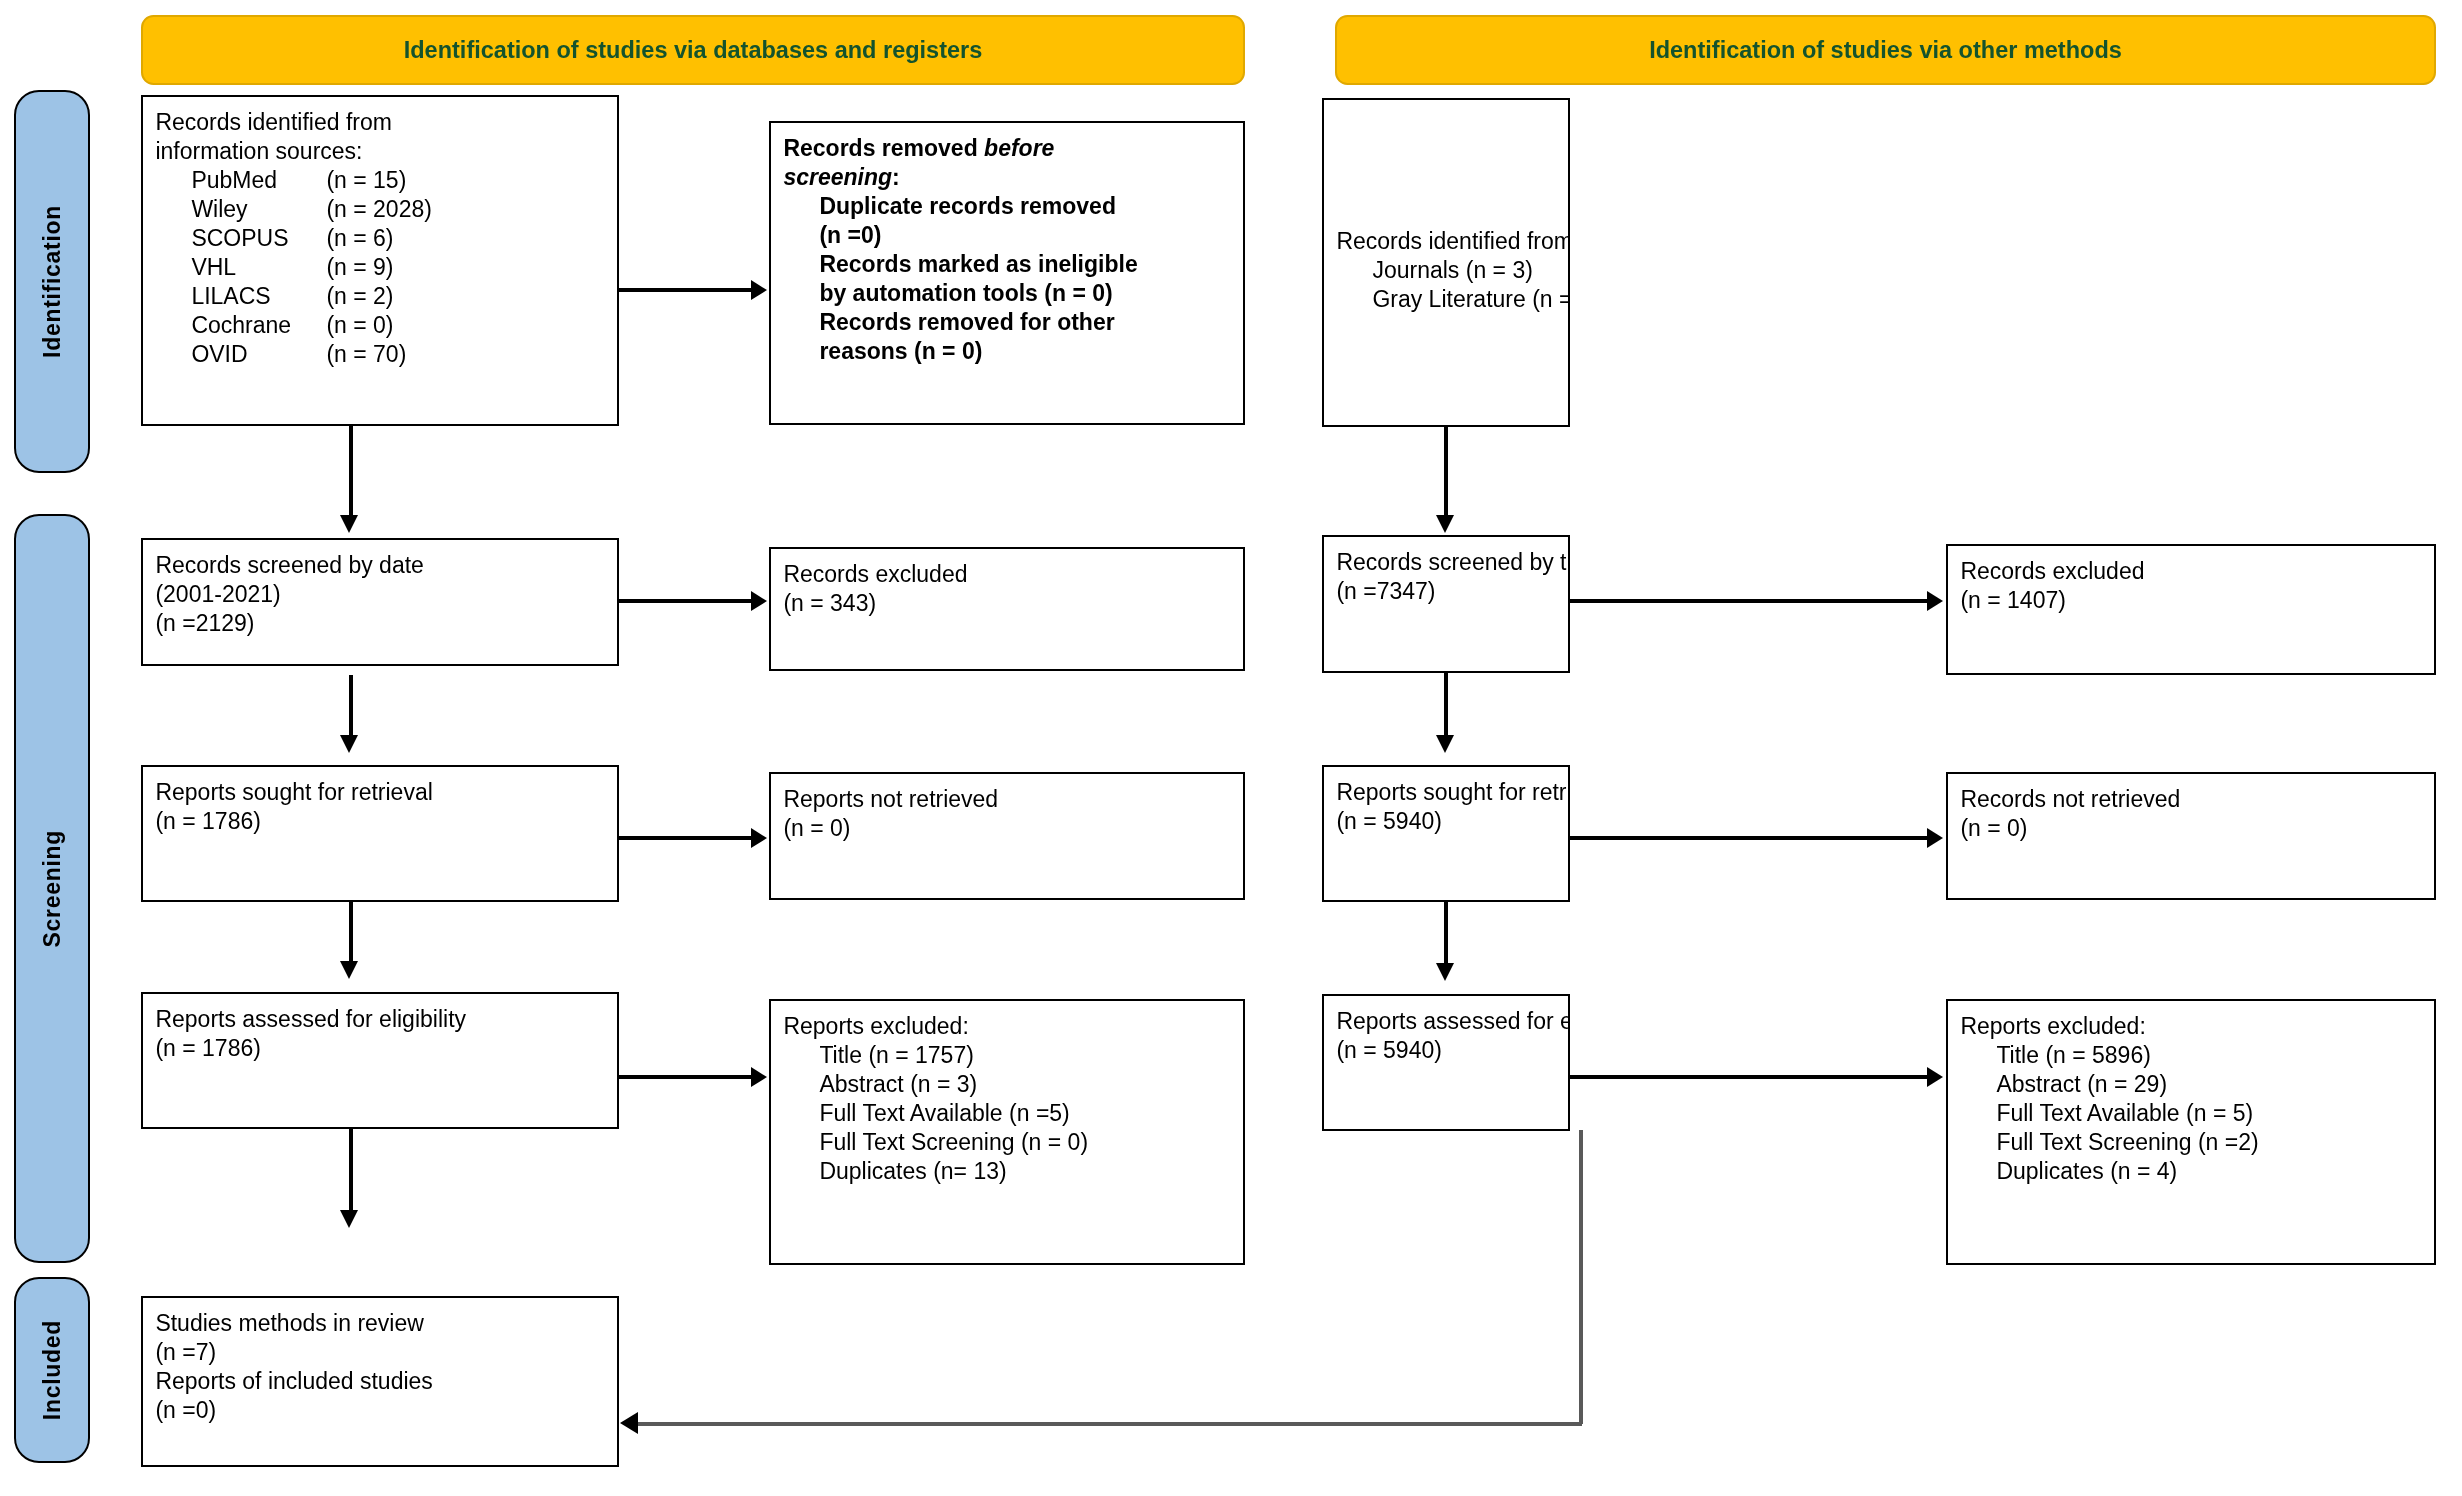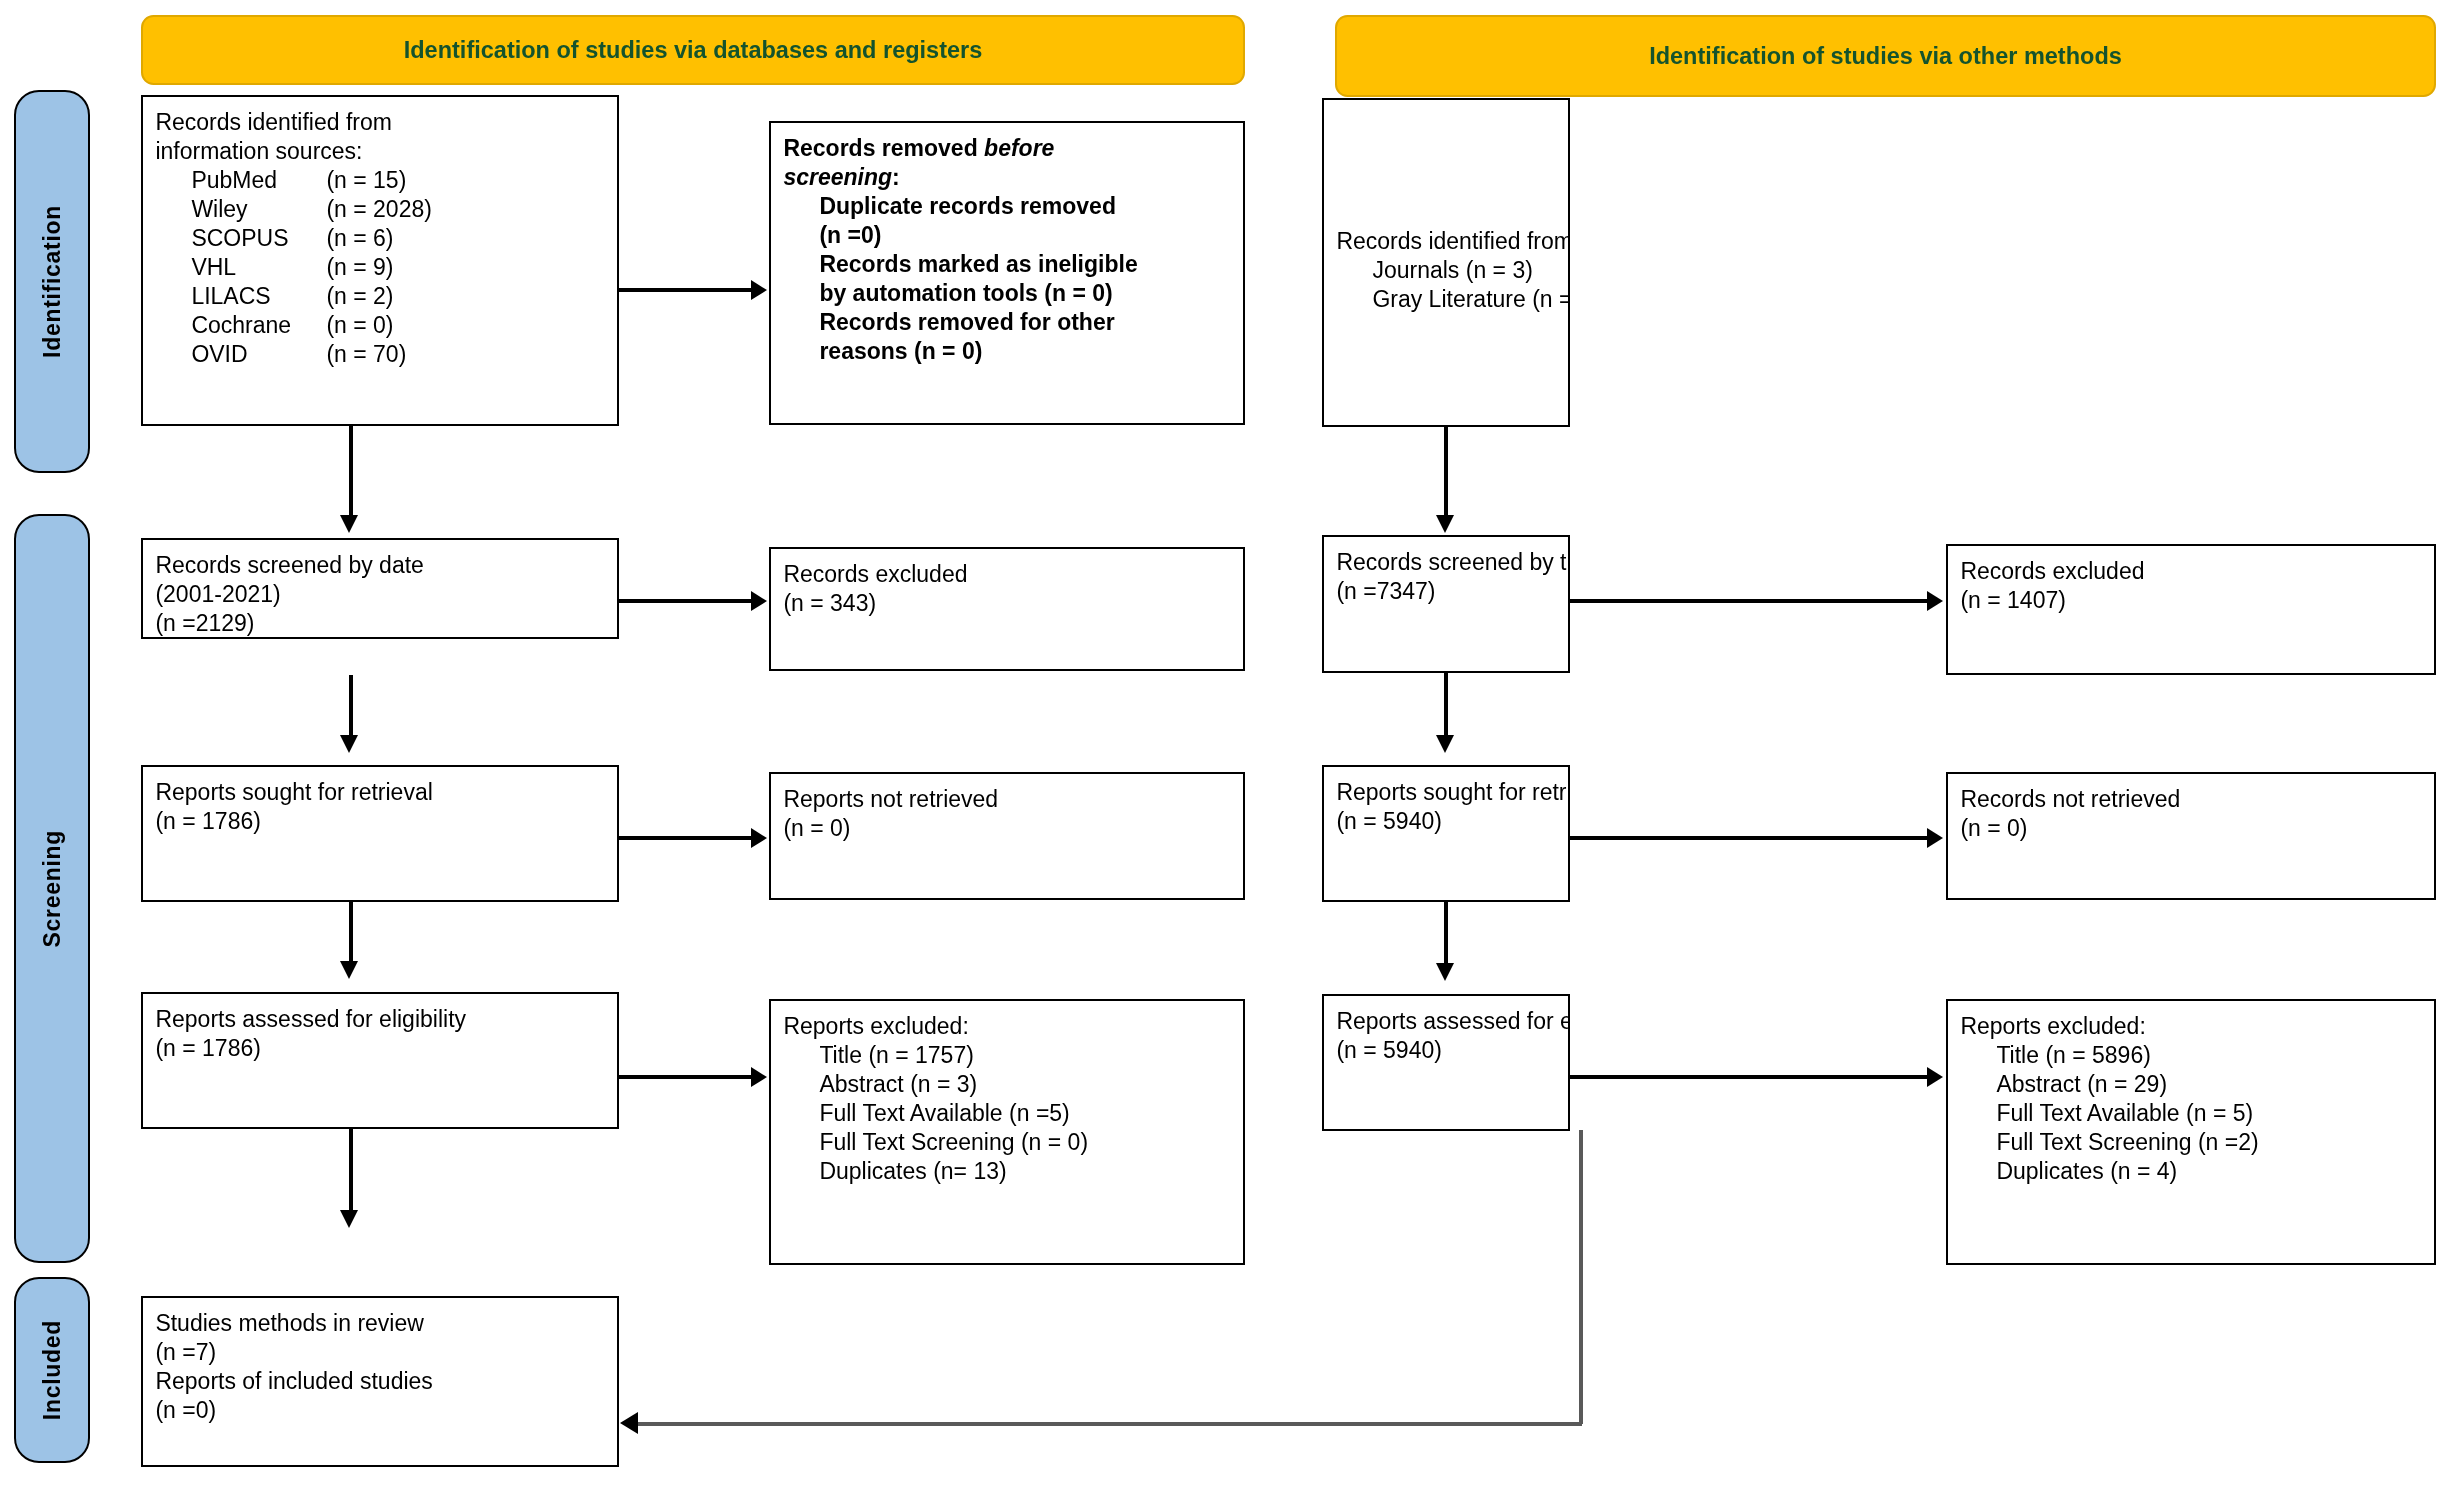--- a/index.html
+++ b/index.html
@@ -129,21 +129,21 @@
   <div class="phase-label" style="left:14px; top:514px; width:76px; height:749px;">
     <span>Screening</span>
   </div>
   <div class="phase-label" style="left:14px; top:1277px; width:76px; height:186px;">
     <span>Included</span>
   </div>
 
   <div class="banner" style="left:141px; top:15px; width:1104px; height:70px;">
     <span>Identification of studies via databases and registers</span>
   </div>
-  <div class="banner" style="left:1335px; top:15px; width:1101px; height:82px;text-align:center;">
+  <div class="banner" style="left:1335px; top:15px; width:1101px; height:70px;text-align:center;">
     <span>Identification of studies via other methods</span>
   </div>
 
   <div class="fbox" style="left:141px; top:95px; width:478px; height:331px;">
     <div class="line">Records identified from</div>
     <div class="line">information sources:</div>
     <div class="srcrow">
       <span class="nm">PubMed</span>
       <span class="ct">(n = 15)</span>
     </div>
@@ -183,21 +183,21 @@
     <div class="line indent">Records removed for other</div>
     <div class="line indent">reasons (n = 0)</div>
   </div>
 
   <div class="hline" style="left:619px; top:288px; width:134px;"></div>
   <div class="arrow-right" style="left:751px; top:280px;"></div>
 
   <div class="vline" style="left:349px; top:426px; height:91px;"></div>
   <div class="arrow-down" style="left:340px; top:515px;"></div>
 
-  <div class="fbox" style="left:141px; top:538px; width:478px; height:101px;">
+  <div class="fbox" style="left:141px; top:538px; width:478px; height:128px;">
     <div class="line">Records screened by date</div>
     <div class="line">(2001-2021)</div>
     <div class="line">(n =2129)</div>
   </div>
 
   <div class="fbox" style="left:769px; top:547px; width:476px; height:124px;">
     <div class="line">Records excluded</div>
     <div class="line">(n = 343)</div>
   </div>
 

